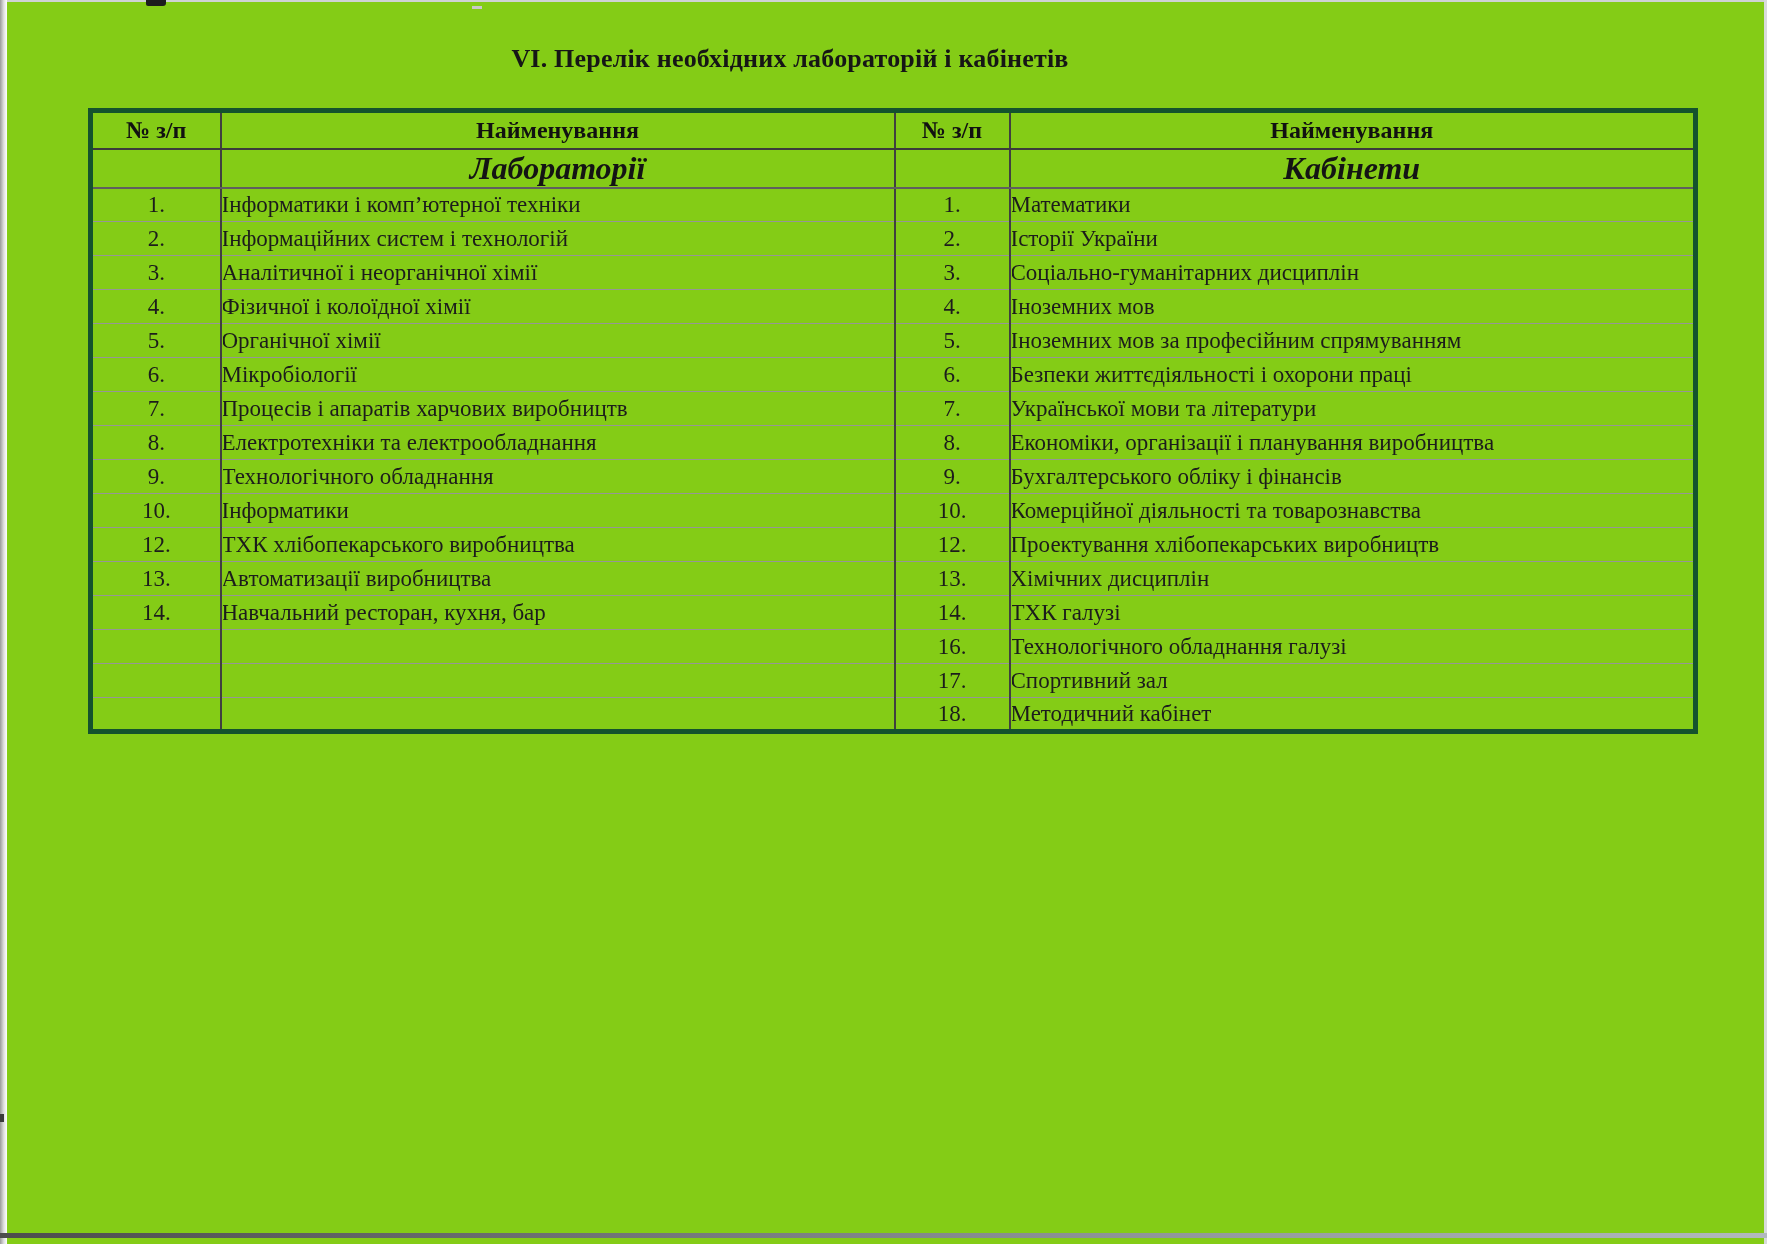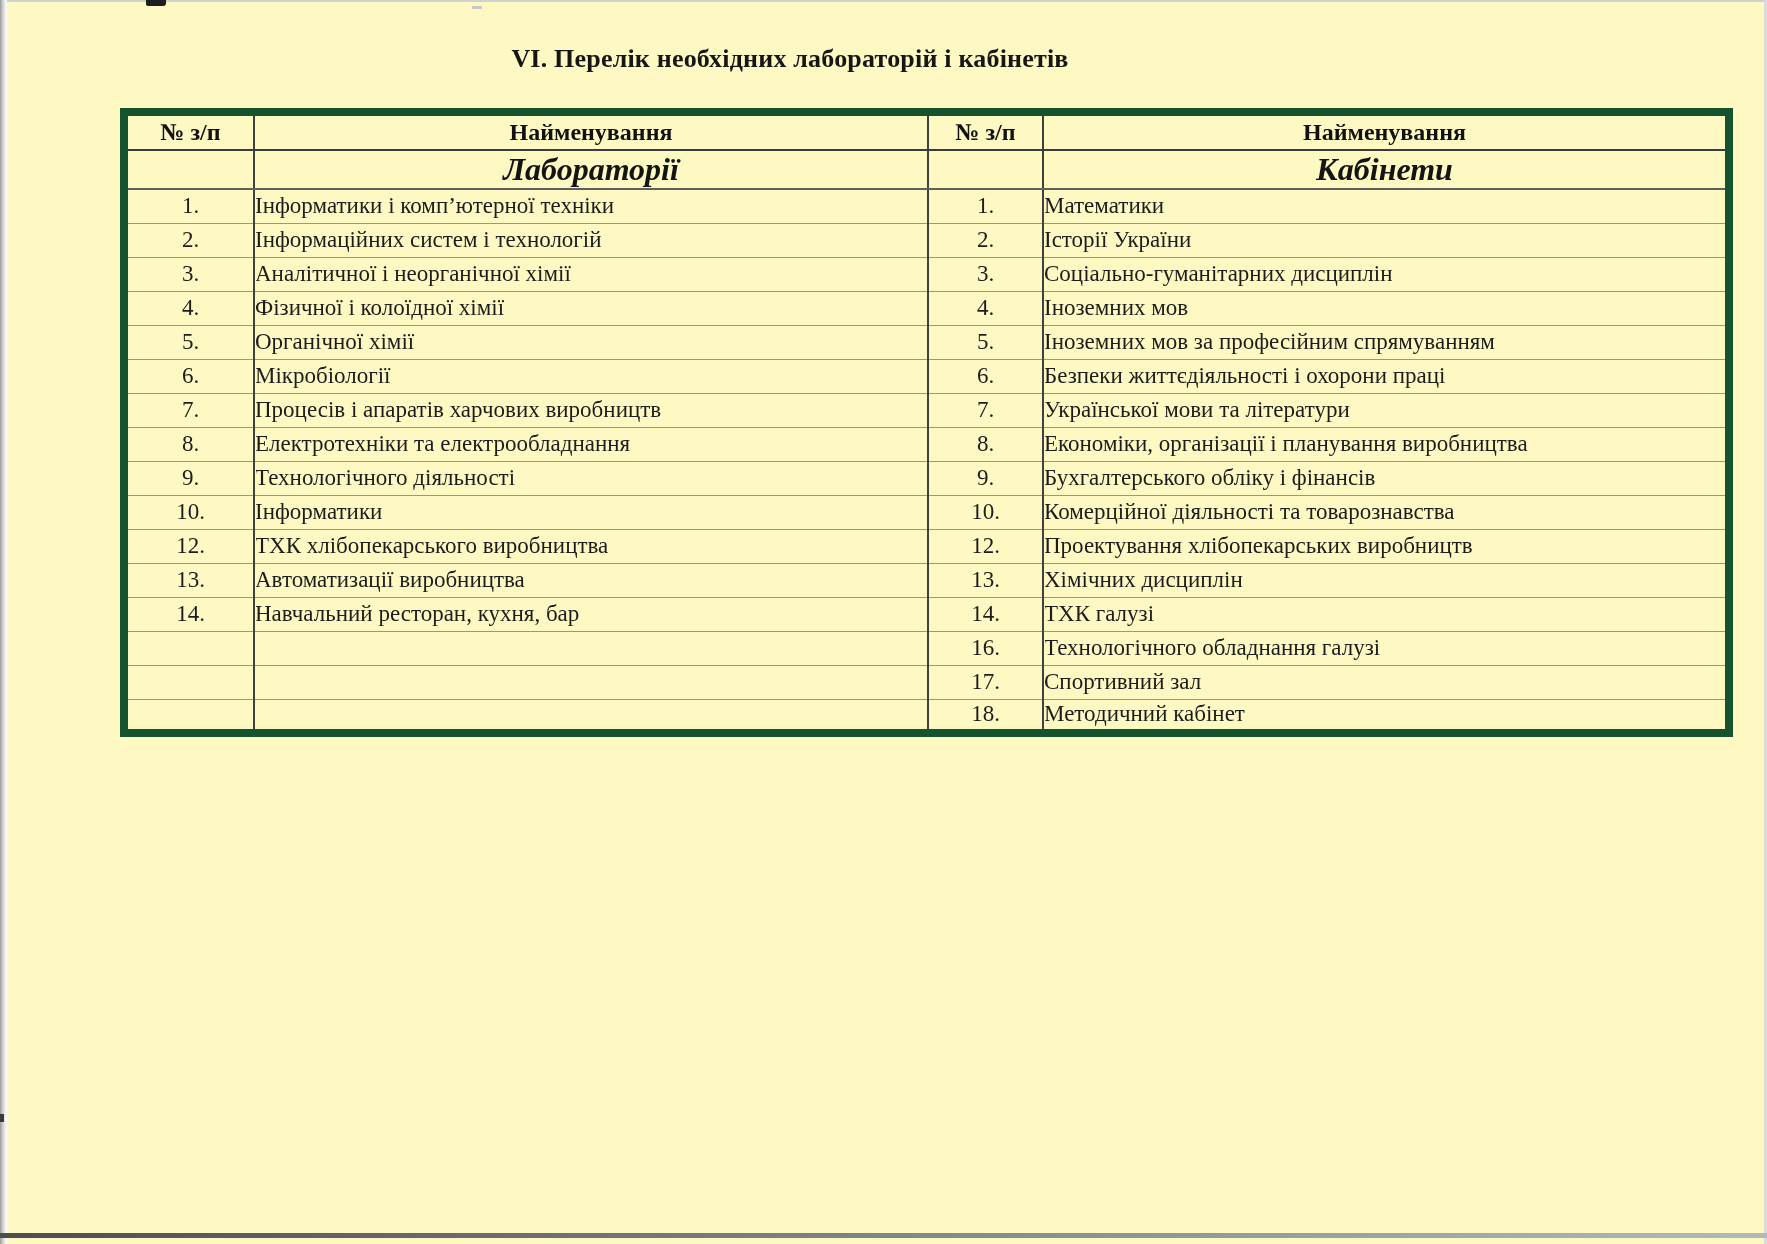--- a/index.html
+++ b/index.html
@@ -4,21 +4,21 @@
 <style>
   * { margin: 0; padding: 0; box-sizing: border-box; }
   html, body {
     width: 1767px; height: 1244px;
     background: #ffffff;
     font-family: "Liberation Serif", "DejaVu Serif", serif;
     color: #1c1c1c;
     overflow: hidden;
     position: relative;
   }
-  .page { position: absolute; inset: 0; background: #fef9c3; }
+  .page { position: absolute; inset: 0; background: #84cc16; }
 
   
   .edge-top    { position: absolute; left: 0; top: 0; width: 100%; height: 2px; background: #cfd2d4; }
   .edge-left   { position: absolute; left: 0; top: 0; width: 7px; height: 1244px;
                  background: linear-gradient(to right, #9b9b9b, #e0e0e0 55%, #ffffff); }
   .edge-right  { position: absolute; right: 0; top: 0; width: 3px; height: 100%; background: #d9dbdc; }
   .edge-bottom { position: absolute; left: 0; top: 1233px; width: 100%; height: 5px;
                  background: linear-gradient(to right, #4d4d4d, #868b8f 55%, #b2b9be); }
   .mark-top    { position: absolute; left: 146px; top: 0; width: 20px; height: 6px; background: #1d1d1d; border-radius: 0 0 3px 2px; }
   .speck-top   { position: absolute; left: 472px; top: 6px; width: 10px; height: 3px; background: #c9c9c9; }
@@ -31,22 +31,21 @@
     letter-spacing: 0.2px;
     color: #161616;
   }
 
   .table-wrap { position: absolute; left: 88px; top: 108px; }
 
   table.tbl {
     border-collapse: collapse;
     table-layout: fixed;
     width: 1605px;
-    border: 8px solid #14532d;
-    margin-left: 32px;
+    border: 5px solid #14532d;
   }
   .tbl th, .tbl td {
     overflow: hidden;
     white-space: nowrap;
     vertical-align: middle;
     font-size: 23px;
   }
   .tbl .c2, .tbl .c3, .tbl .c4 { border-left: 2px solid #404040; border-radius: 9px; }
 
   tr.head   { height: 38px; }
@@ -144,21 +143,21 @@
           <td class="c4 nm">Української мови та літератури</td>
         </tr>
         <tr class="datarow">
           <td class="c1 num">8.</td>
           <td class="c2 nm">Електротехніки та електрообладнання</td>
           <td class="c3 num">8.</td>
           <td class="c4 nm">Економіки, організації і планування виробництва</td>
         </tr>
         <tr class="datarow">
           <td class="c1 num">9.</td>
-          <td class="c2 nm">Технологічного діяльності</td>
+          <td class="c2 nm">Технологічного обладнання</td>
           <td class="c3 num">9.</td>
           <td class="c4 nm">Бухгалтерського обліку і фінансів</td>
         </tr>
         <tr class="datarow">
           <td class="c1 num">10.</td>
           <td class="c2 nm">Інформатики</td>
           <td class="c3 num">10.</td>
           <td class="c4 nm">Комерційної діяльності та товарознавства</td>
         </tr>
         <tr class="datarow">

